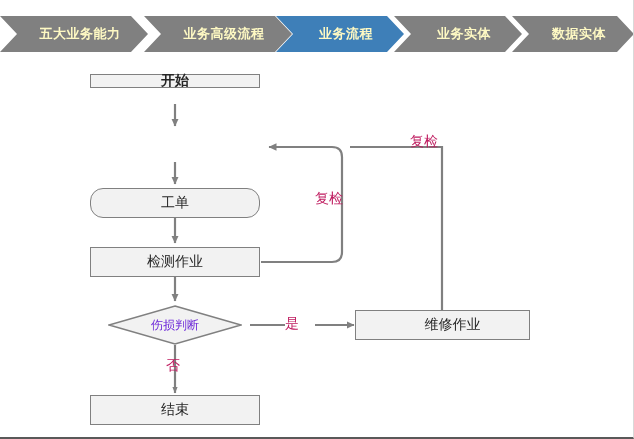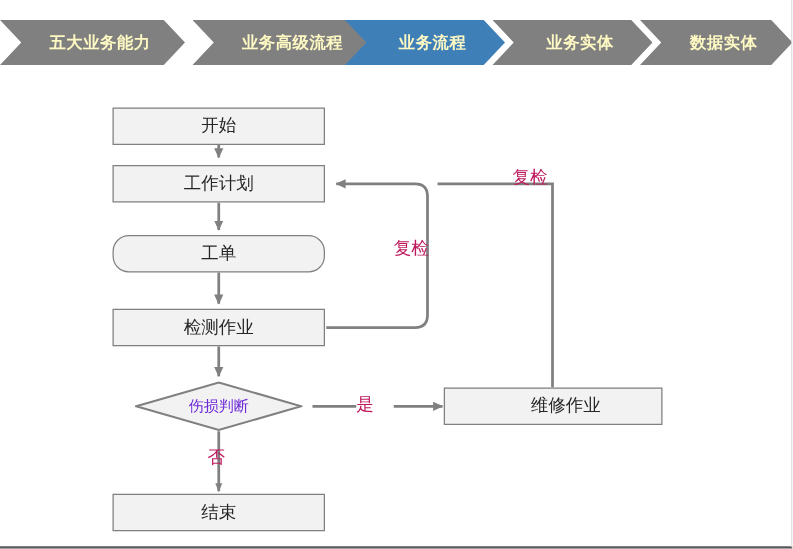--- a/index.html
+++ b/index.html
@@ -108,21 +108,21 @@
 <body>
 
 <div id="page">
 
   <div id="breadcrumb">
 
     <div class="chev chev-gray chev-first" style="left:0px; width:148px;">
       <span class="chev-label">五大业务能力</span>
     </div>
 
-    <div class="chev chev-gray chev-mid" style="left:154px; width:148px;">
+    <div class="chev chev-gray chev-mid" style="left:144px; width:148px;">
       <span class="chev-label">业务高级流程</span>
     </div>
 
     <div class="chev chev-blue chev-mid" style="left:276px; width:128px;">
       <span class="chev-label">业务流程</span>
     </div>
 
     <div class="chev chev-gray chev-mid" style="left:394px; width:128px;">
       <span class="chev-label">业务实体</span>
     </div>
@@ -160,27 +160,24 @@
         <line x1="250" y1="273" x2="285" y2="273"></line>
         <line x1="315" y1="273" x2="354" y2="273" marker-end="url(#ah)"></line>
 
         <path d="M 261,210 L 332,210 Q 342,210 342,200 L 342,105
                  Q 342,95 332,95 L 269,95" marker-end="url(#ah)"></path>
 
         <path d="M 442,258 L 442,95 L 350,95"></path>
       </g>
     </svg>
 
-    <div class="node" style="left:90px; top:34px; width:170px; height:30px;">
+    <div class="node" style="left:90px; top:22px; width:170px; height:14px;font-weight:bold;">
       <span>开始</span>
     </div>
 
-    <div class="node" style="left:90px; top:80px; width:170px; height:30px;">
-      <span>工作计划</span>
-    </div>
 
     <div class="node" style="left:90px; top:136px; width:170px; height:30px;border-radius:13px;">
       <span>工单</span>
     </div>
 
     <div class="node" style="left:90px; top:195px; width:170px; height:30px;">
       <span>检测作业</span>
     </div>
 
     <div class="diamond-wrap" style="left:108px; top:253px; width:134px; height:40px;">

